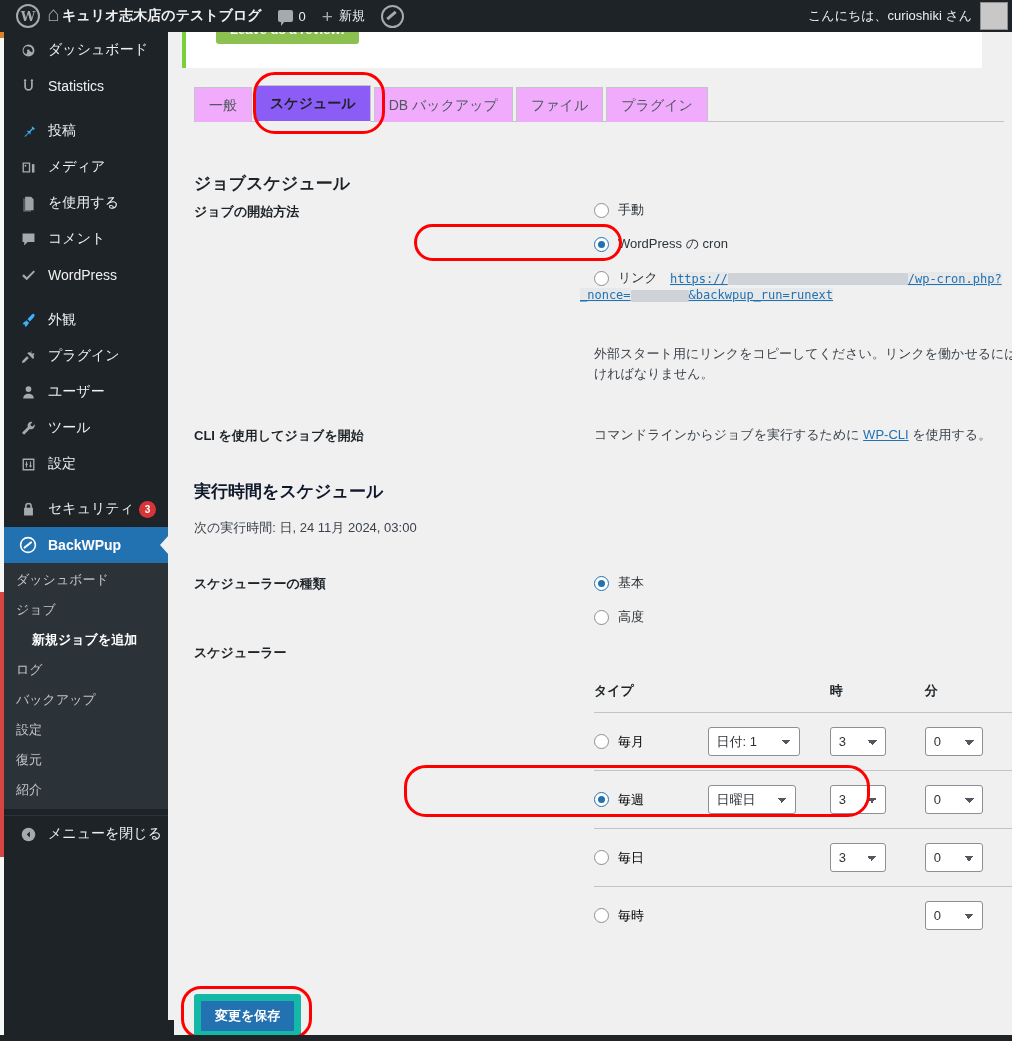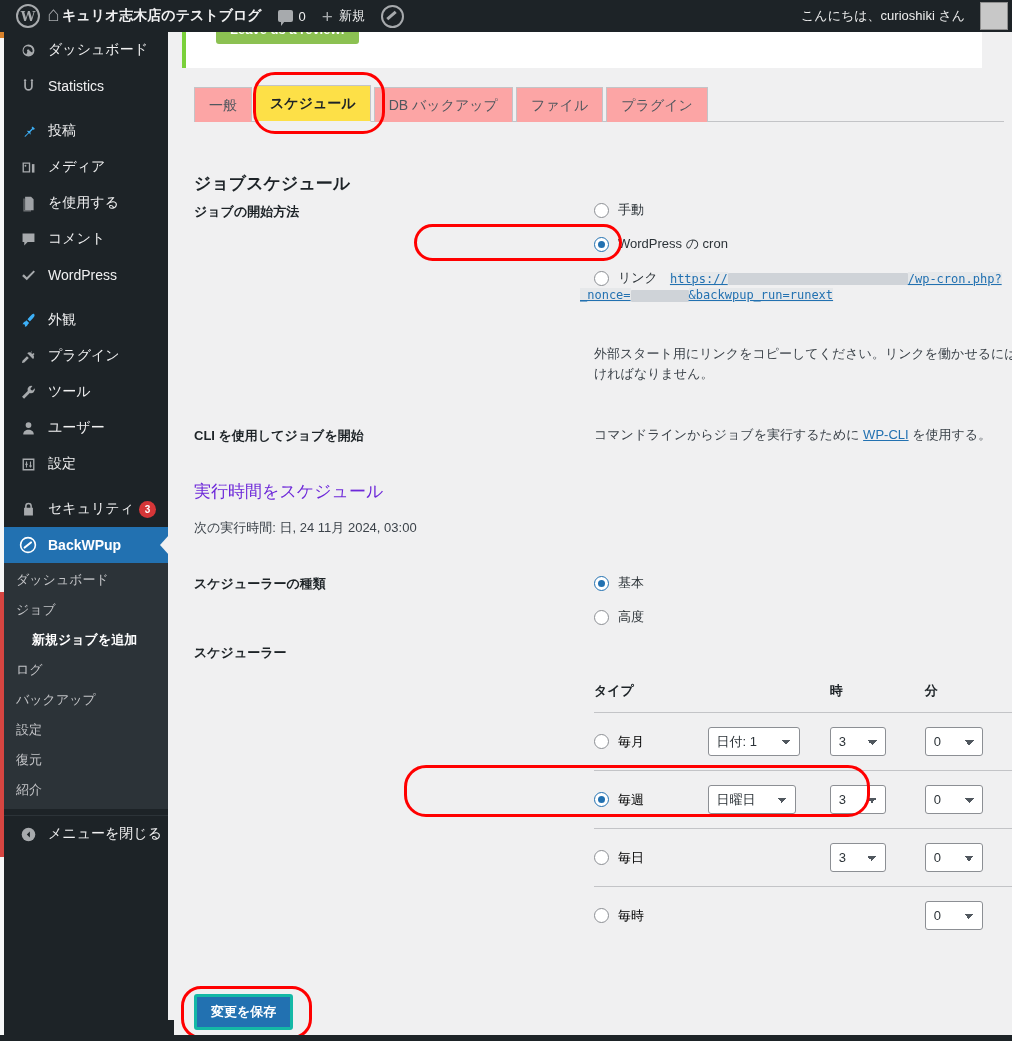--- a/index.html
+++ b/index.html
@@ -45,21 +45,21 @@
   }
   .ab-item.title { font-weight: 700; font-size: 14px; }
   .ab-spacer { flex: 1; }
   .ab-right {
     display: flex;
     align-items: center;
     padding-right: 4px;
     font-size: 13px;
     white-space: nowrap;
   }
-  .ab-greeting { padding-right: 15px; text-align: center; }
+  .ab-greeting { padding-right: 8px; text-align: center; }
   .ab-avatar {
     width: 26px;
     height: 26px;
     background: #c8c8c8;
     border: 1px solid #8f8f8f;
     display: block;
   }
   .wp-logo-circle {
     width: 20px; height: 20px;
     border-radius: 50%;
@@ -273,56 +273,56 @@
     top: 52px;
     left: 20px;
     display: flex;
     align-items: flex-end;
     height: 38px;
     border-bottom: 1px solid #c3c4c7;
     width: 810px;
     box-sizing: border-box;
   }
   .tab {
-    background: #fca5a5;
+    background: #f0abfc;
     border: 1px solid #c3c4c7;
     border-bottom: none;
     padding: 8px 14px;
     font-size: 14px;
     color: #50575e;
     margin-right: 3px;
     line-height: 18px;
     position: relative;
     top: 1px;
     white-space: nowrap;
   }
   .tab.active {
-    background: #fde047;
+    background: #8b5cf6;
     color: #1d2327;
     font-weight: 700;
     border-bottom: 1px solid #f0f0f1;
     padding-bottom: 9px;
   }
 
   .h2-title {
     position: absolute;
     left: 20px;
     top: 140px;
     font-size: 17px;
     font-weight: 700;
     color: #1d2327;
     margin: 0;
   }
   .h2-title2 {
     position: absolute;
     left: 20px;
     top: 448px;
     font-size: 17px;
-    font-weight: 400;
-    color: #6d28d9;
+    font-weight: 700;
+    color: #0f172a;
     margin: 0;
   }
   .next-run {
     position: absolute;
     left: 20px;
     top: 487px;
     font-size: 13px;
     color: #3c434a;
   }
 
@@ -459,21 +459,21 @@
   select.w-min  { width: 58px; }
 
   
   .save-wrap {
     position: absolute;
     left: 20px;
     top: 962px;
   }
   .btn-primary {
     background: #2271b1;
-    border: 3px solid #14b8a6;
+    border: 7px solid #14b8a6;
     color: #ffffff;
     font-size: 13px;
     font-weight: 700;
     padding: 7px 14px;
     border-radius: 3px;
     font-family: "Liberation Sans", sans-serif;
     cursor: pointer;
     line-height: 16px;
   }
 
@@ -629,34 +629,34 @@
         <svg width="17" height="17" viewBox="0 0 20 20" fill="currentColor">
             <path d="M12.4 2.5l1.4 1.4-1.3 1.3 1.9 1.9 1.3-1.3 1.4 1.4-1.3 1.3c1 1.4.9 3.3-.4 4.5l-1-1-4.9-4.9-1-1c1.2-1.3 3.1-1.4 4.5-.4l1.3-1.3-1.9-1.9zM8.2 9.6l2.2 2.2-5.3 5.3-2.8.6.6-2.8 5.3-5.3z"></path>
           </svg>
       </span>
       <span>プラグイン</span>
     </div>
 
     <div class="menu-item">
       <span class="mi-icon">
         <svg width="17" height="17" viewBox="0 0 20 20" fill="currentColor">
-            <path d="M14.6 2.3a4.6 4.6 0 00-5.5 5.9L2.4 14.9l2.4 2.4 6.7-6.7a4.6 4.6 0 005.9-5.5l-2.6 2.6-2-.5-.5-2 2.3-2.9z"></path>
-          </svg>
-      </span>
-      <span>ツール</span>
-    </div>
-
-    <div class="menu-item">
-      <span class="mi-icon">
-        <svg width="17" height="17" viewBox="0 0 20 20" fill="currentColor">
             <circle cx="10" cy="6" r="3.4"></circle>
             <path d="M3.8 17c0-3.4 2.8-5.4 6.2-5.4s6.2 2 6.2 5.4H3.8z"></path>
           </svg>
       </span>
       <span>ユーザー</span>
+    </div>
+
+    <div class="menu-item">
+      <span class="mi-icon">
+        <svg width="17" height="17" viewBox="0 0 20 20" fill="currentColor">
+            <path d="M14.6 2.3a4.6 4.6 0 00-5.5 5.9L2.4 14.9l2.4 2.4 6.7-6.7a4.6 4.6 0 005.9-5.5l-2.6 2.6-2-.5-.5-2 2.3-2.9z"></path>
+          </svg>
+      </span>
+      <span>ツール</span>
     </div>
 
     <div class="menu-item">
       <span class="mi-icon">
         <svg width="17" height="17" viewBox="0 0 20 20" fill="currentColor">
             <path d="M3 3h14v14H3V3zm1.6 1.6v10.8h10.8V4.6H4.6z"></path>
             <path d="M7 6.4h1.3v7.2H7zM11.7 6.4H13v7.2h-1.3z"></path>
             <path d="M6 9h3.3v1.2H6zM10.7 11.2H14v1.2h-3.3z"></path>
           </svg>
       </span>

